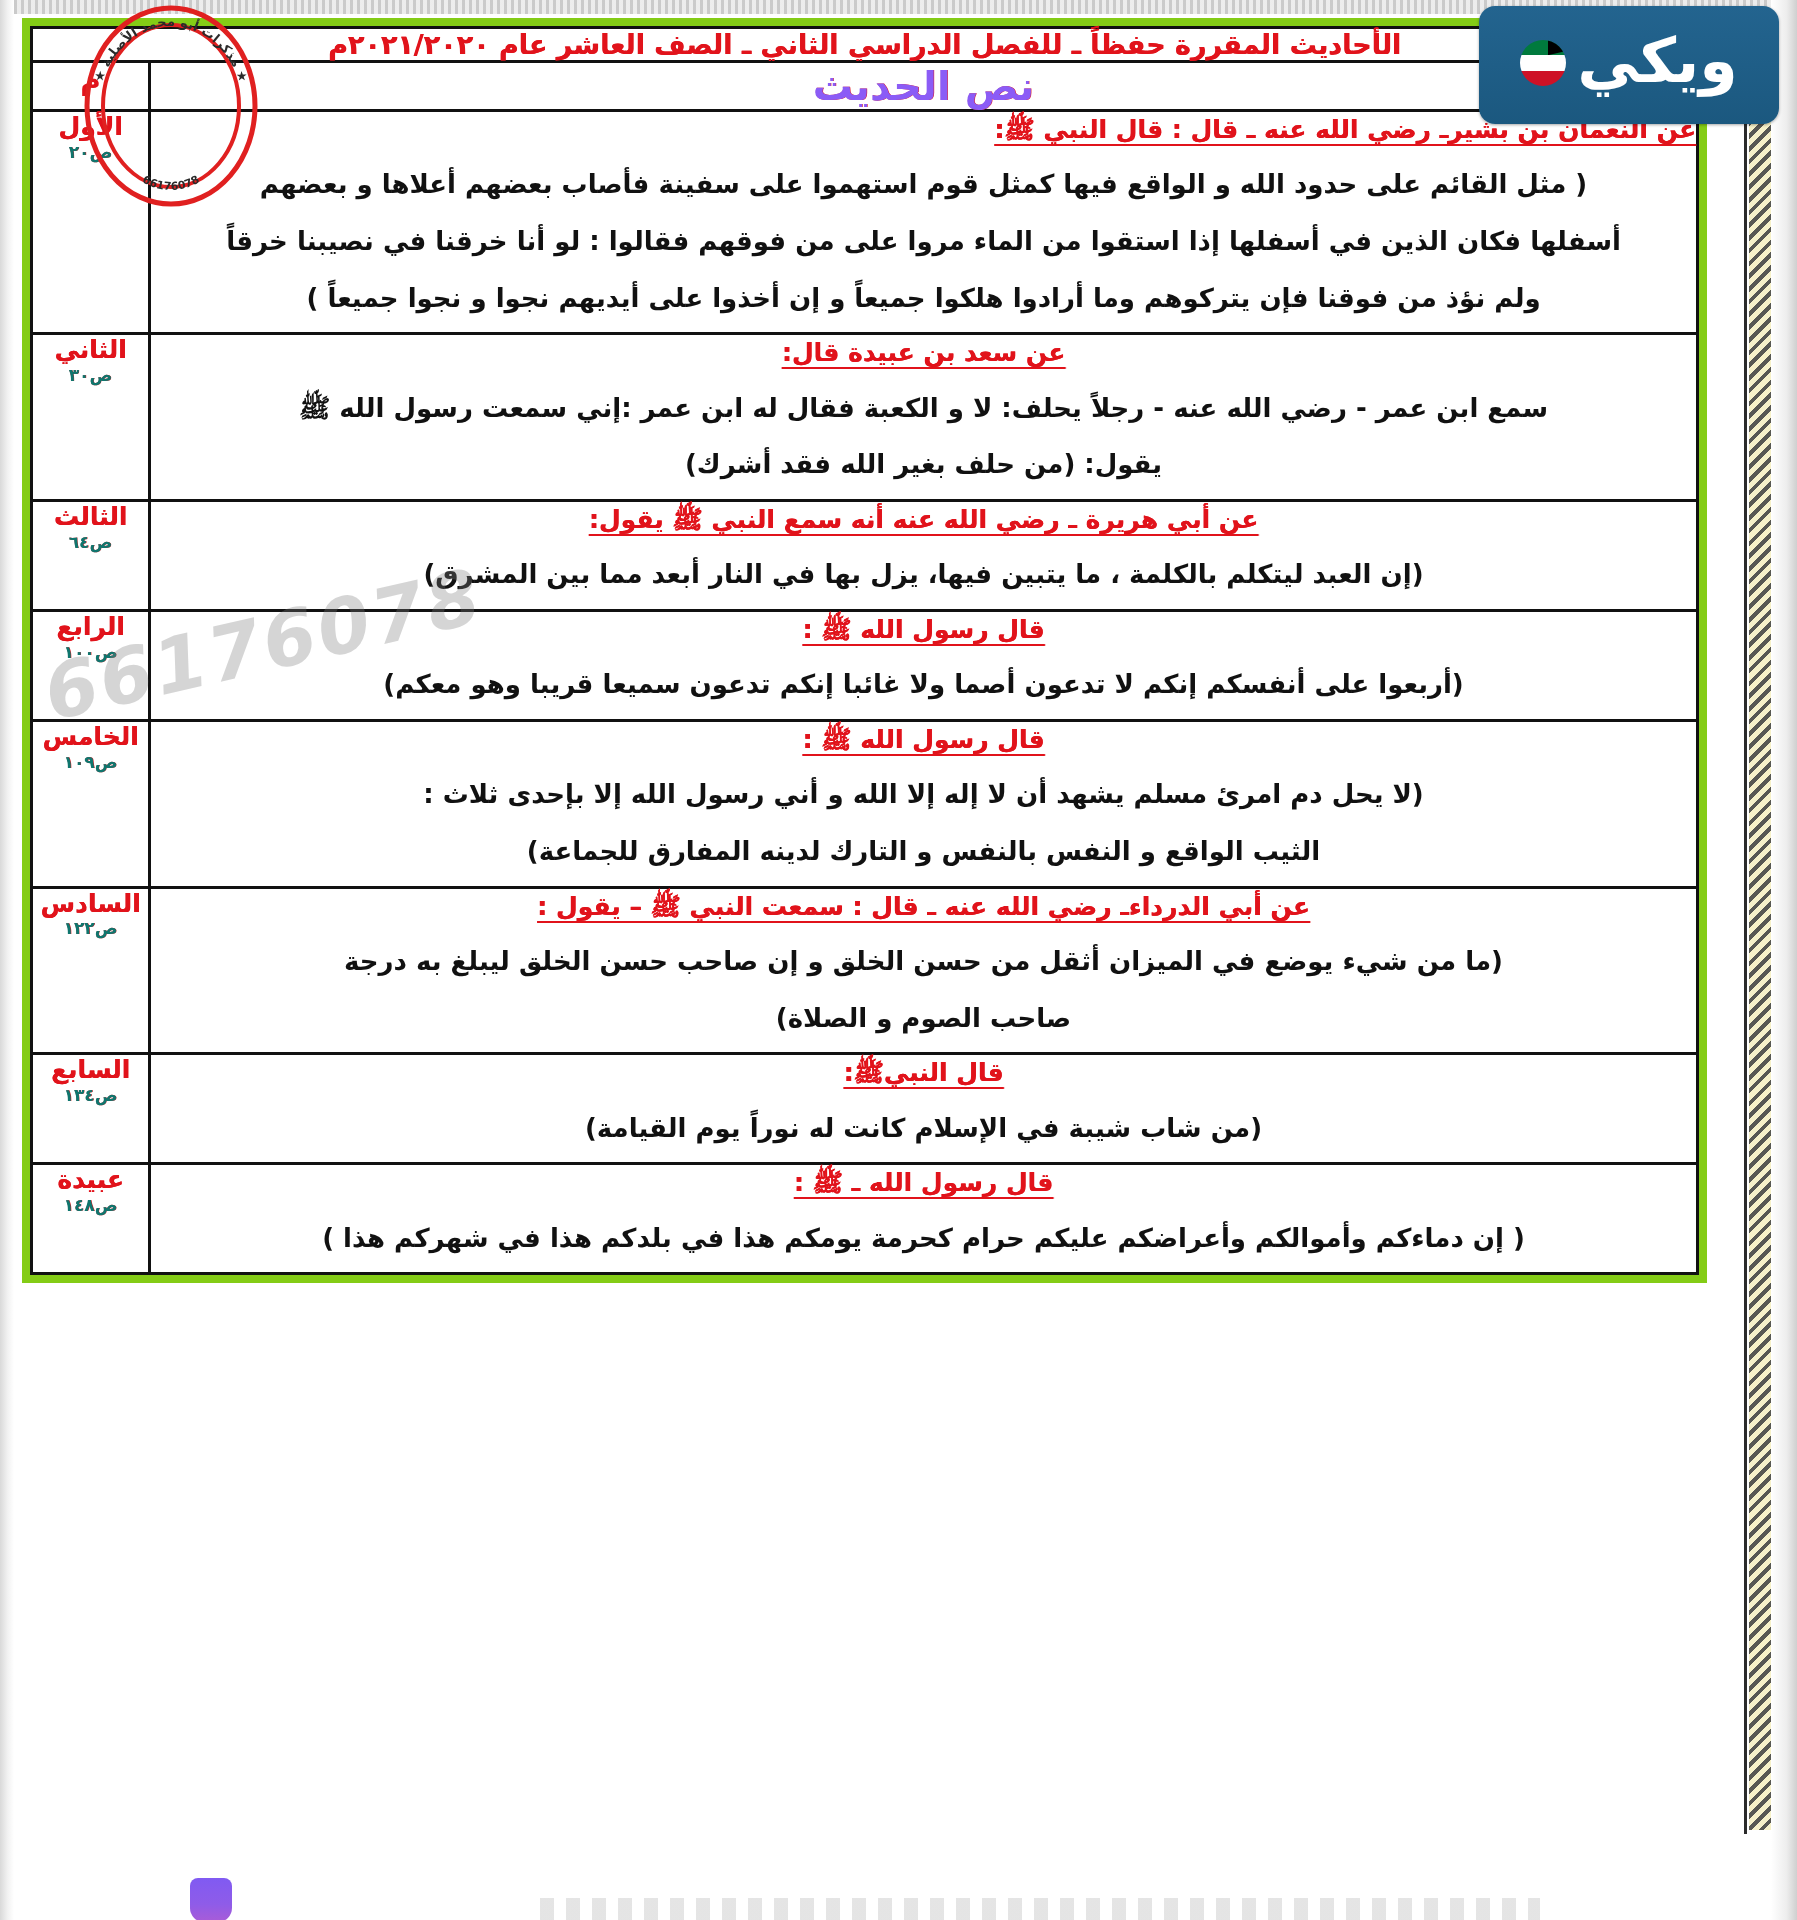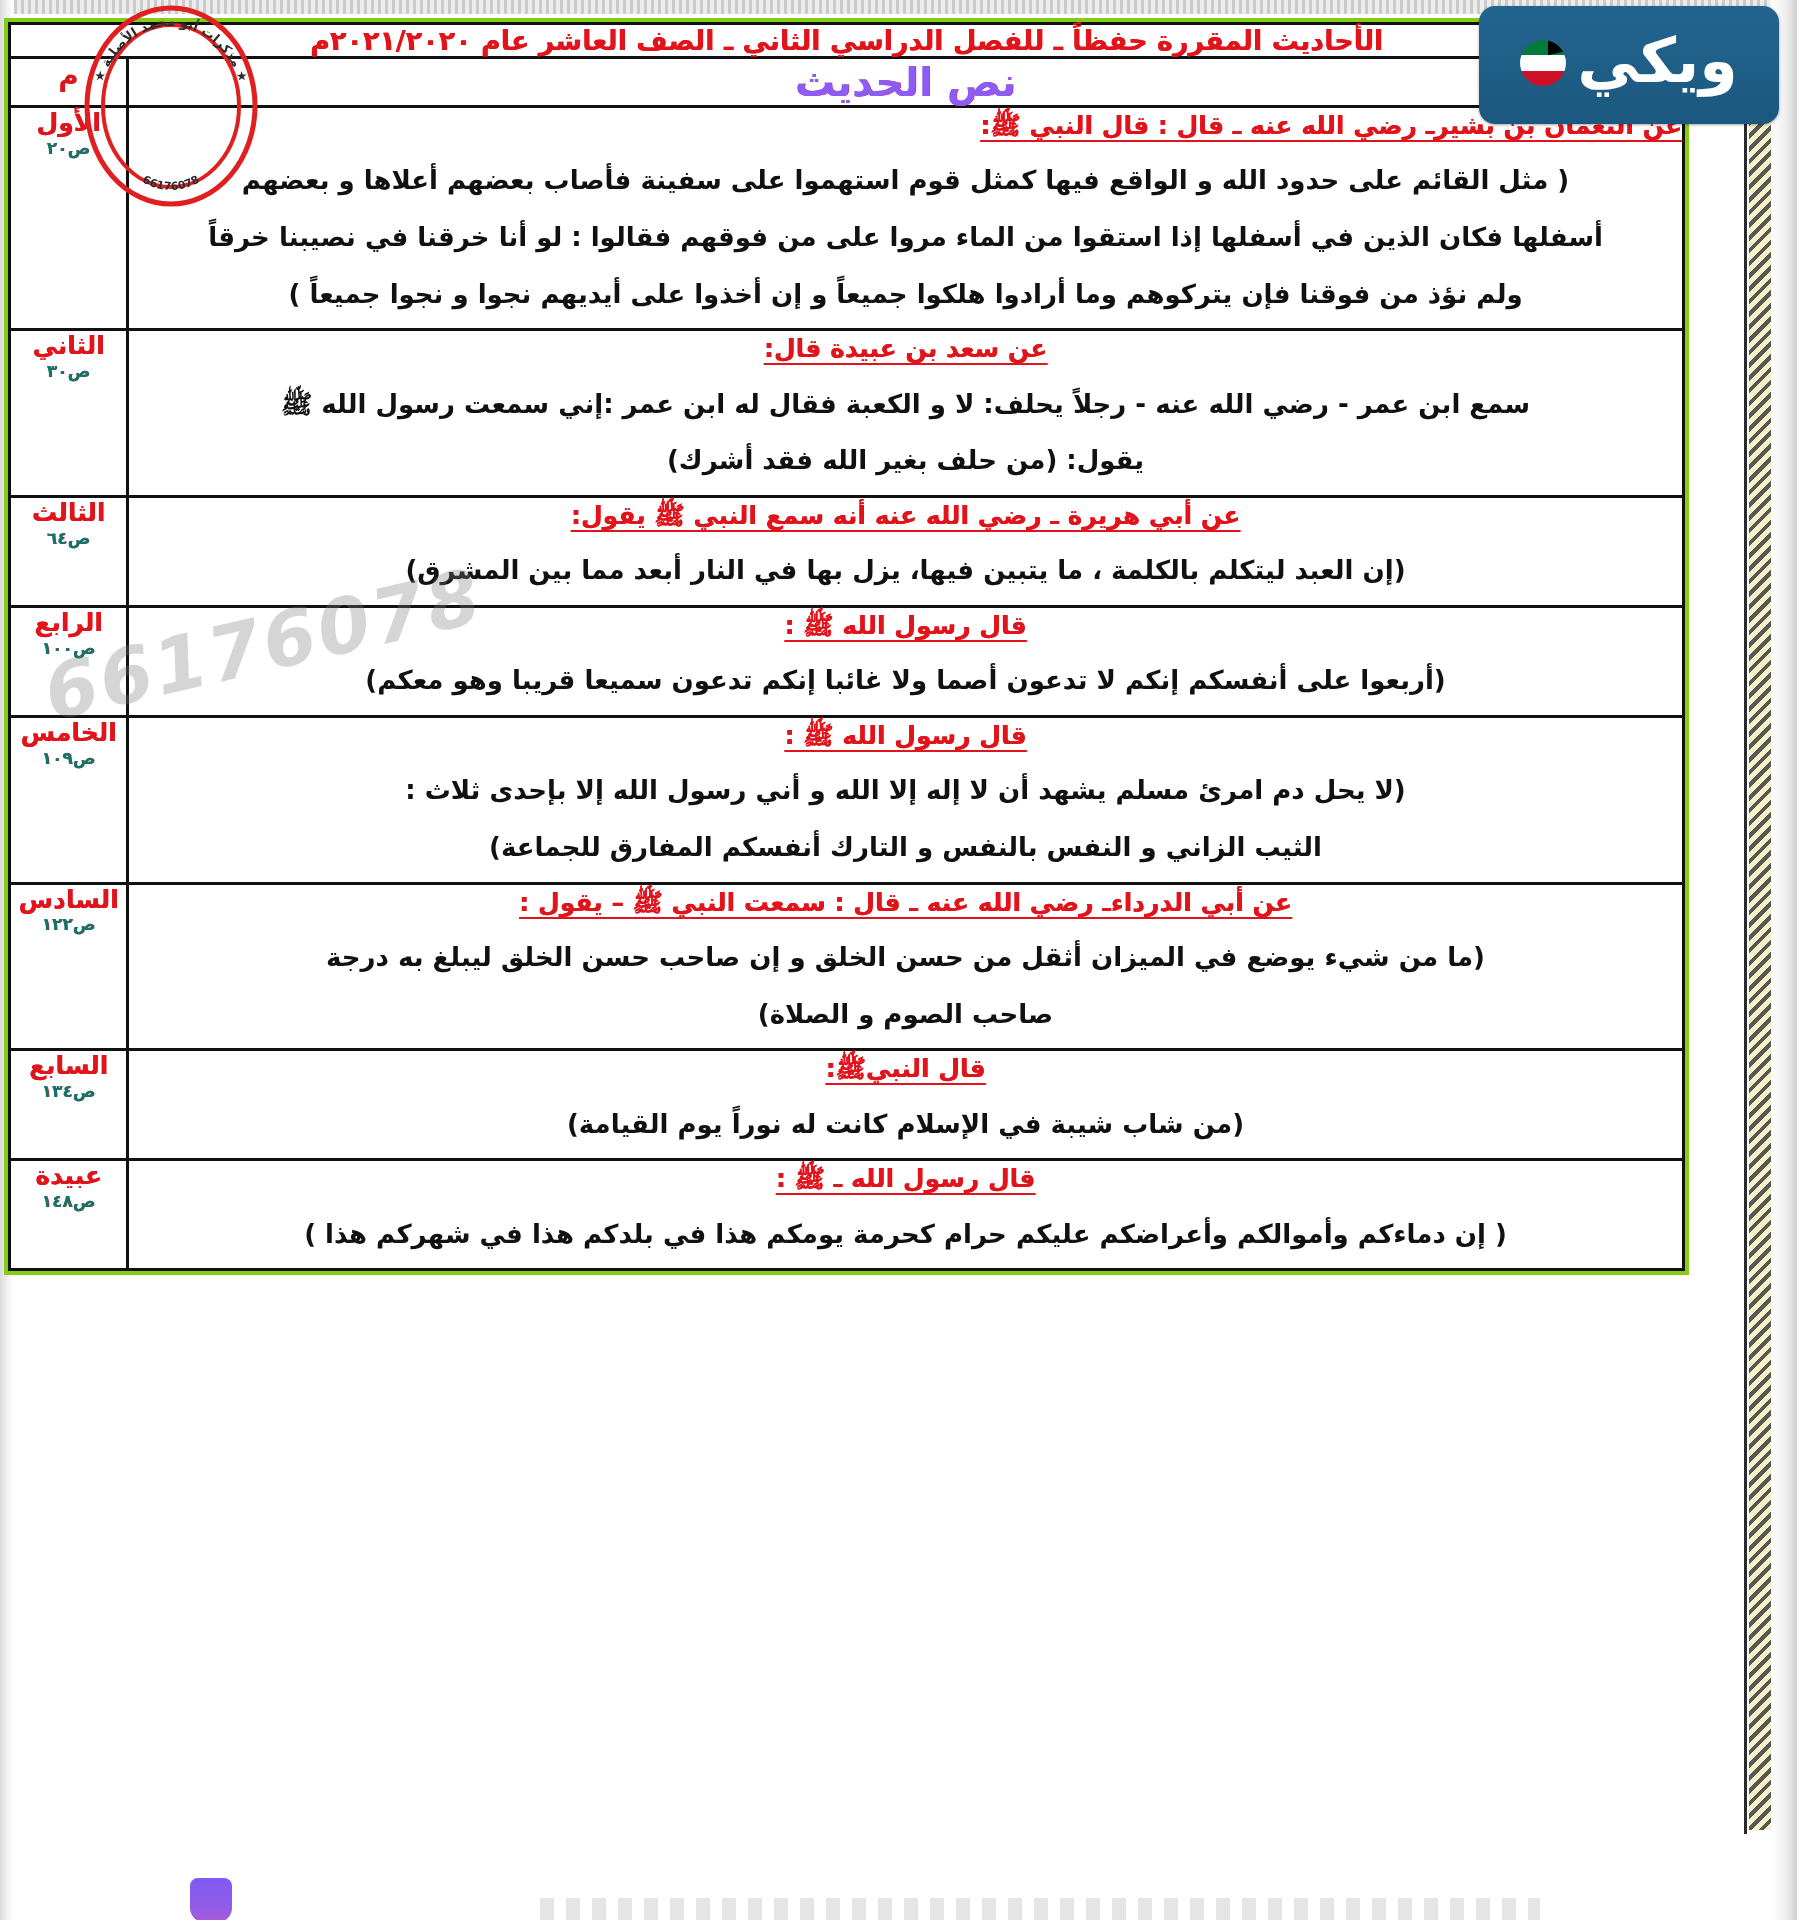--- a/index.html
+++ b/index.html
@@ -53,24 +53,24 @@
     right: 50px;
     top: 116px;
     bottom: 86px;
     width: 3px;
     background: #2b2b2b;
   }
 
   
   .table-wrap {
     position: absolute;
-    left: 4px;
+    left: 22px;
     top: 18px;
     width: 1685px;
-    border: 4px solid #84cc16;
+    border: 8px solid #84cc16;
     background: #fff;
     box-sizing: border-box;
   }
   table.hadith-table {
     width: 100%;
     border-collapse: collapse;
     table-layout: fixed;
     direction: rtl;
   }
   table.hadith-table td,
@@ -358,21 +358,21 @@
             </td>
             <td class="num-cell">
               <span class="num-ordinal">الرابع</span>
               <span class="num-page">ص١٠٠</span>
             </td>
           </tr>
           <tr>
             <td class="text-cell">
               <p class="isnad">قال رسول الله ﷺ :</p>
               <p class="matn justify">(لا يحل دم امرئ مسلم يشهد أن لا إله إلا الله و أني رسول الله إلا بإحدى ثلاث :</p>
-              <p class="matn">الثيب الزاني  و النفس بالنفس  و التارك أنفسكم المفارق للجماعة)</p>
+              <p class="matn">الثيب الواقع  و النفس بالنفس  و التارك لدينه المفارق للجماعة)</p>
             </td>
             <td class="num-cell">
               <span class="num-ordinal">الخامس</span>
               <span class="num-page">ص١٠٩</span>
             </td>
           </tr>
           <tr>
             <td class="text-cell">
               <p class="isnad">عن أبي الدرداءـ رضي الله عنه ـ قال : سمعت النبي ﷺ – يقول :</p>
               <p class="matn justify">(ما من شيء يوضع في الميزان أثقل من حسن الخلق و إن  صاحب حسن الخلق ليبلغ به درجة</p>

